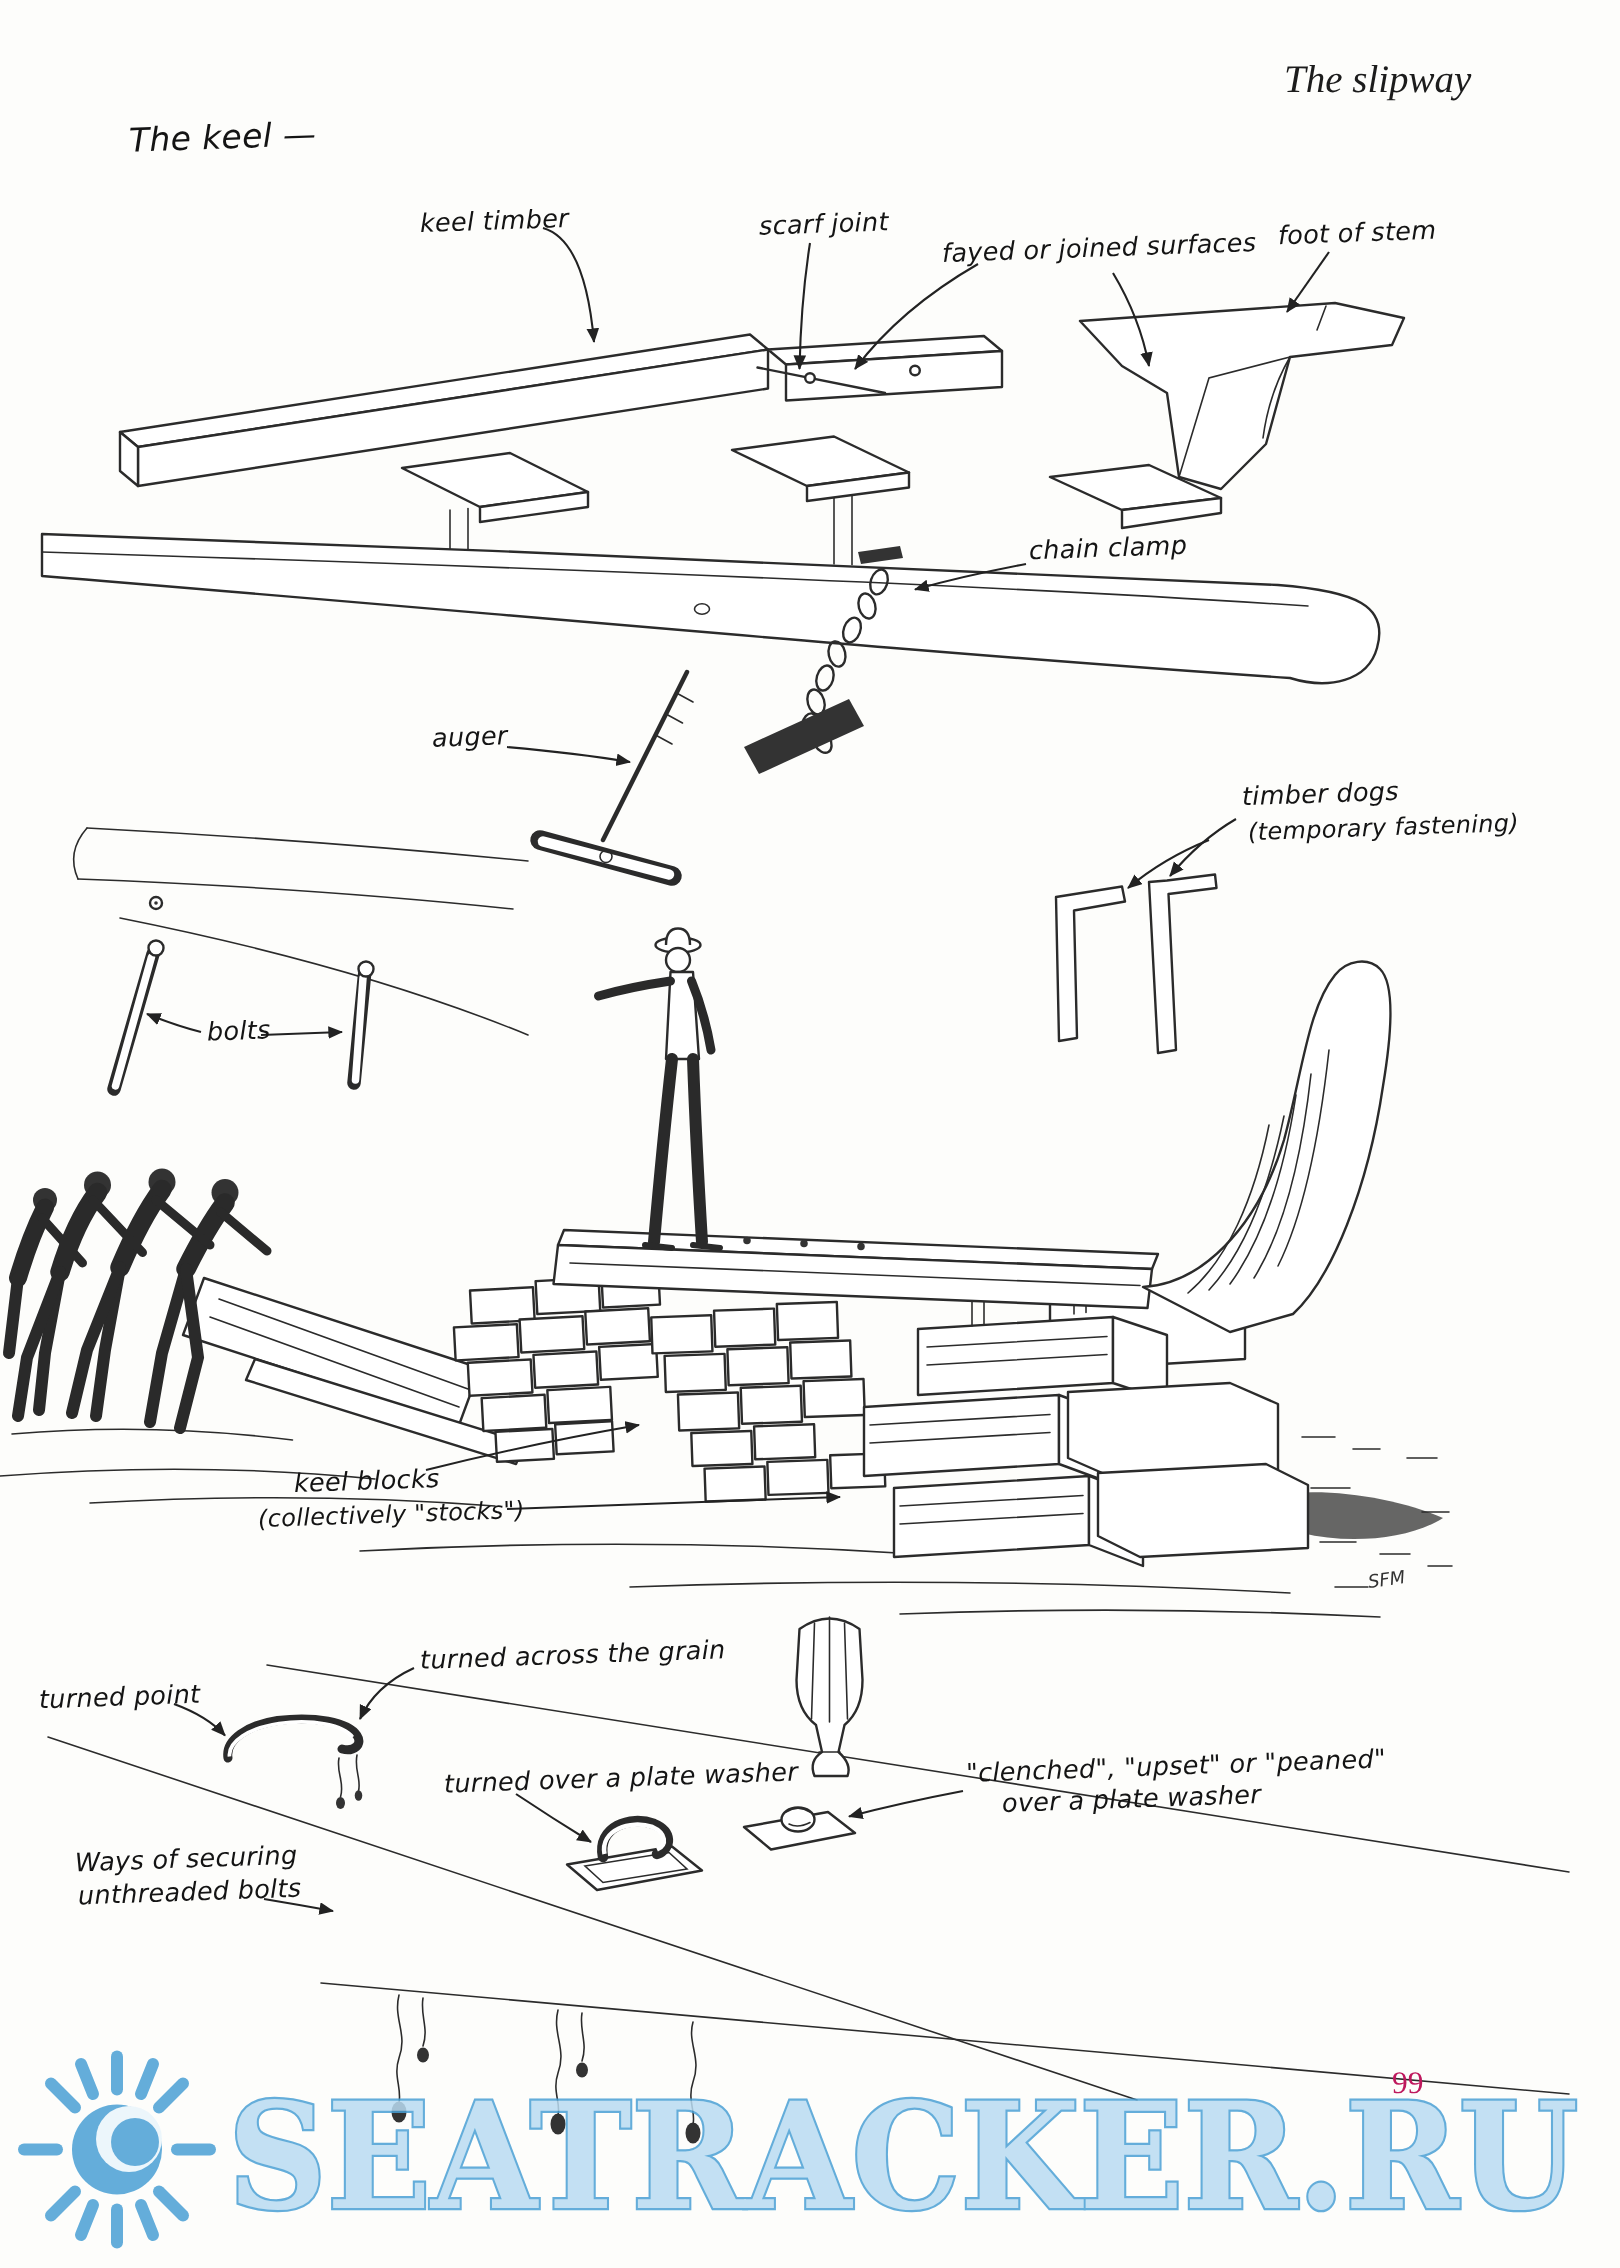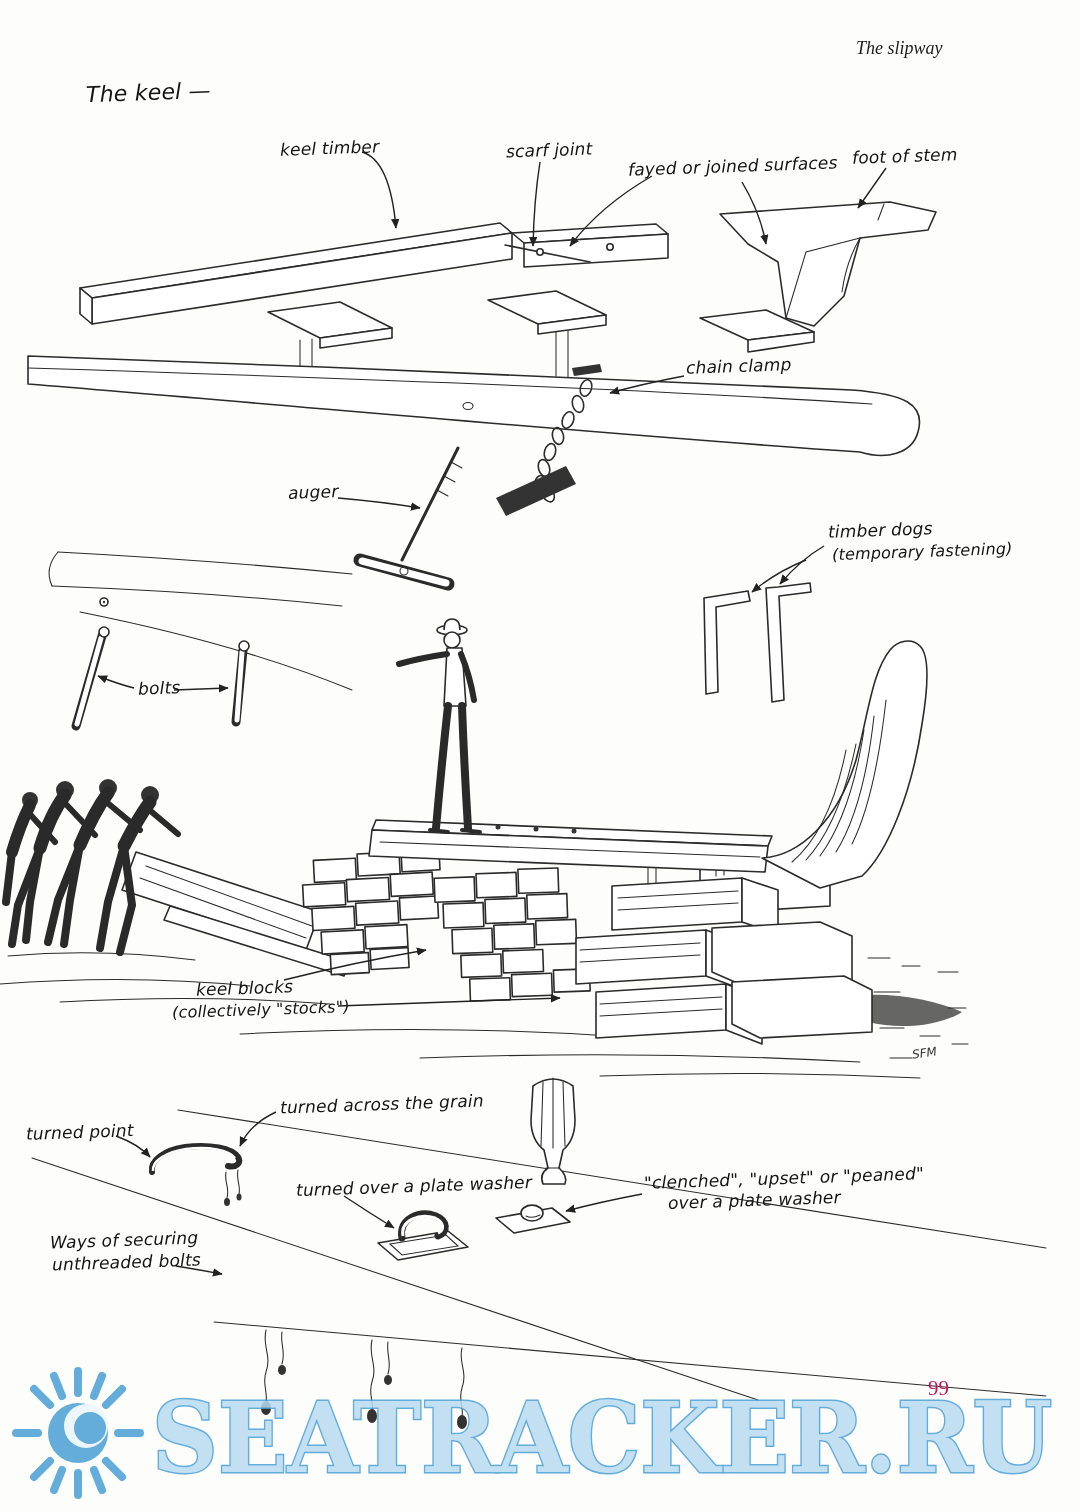--- a/index.html
+++ b/index.html
@@ -1,20 +1,20 @@
 <!DOCTYPE html>
 <html style="--wm: #4aa0d5;"><head>
 <meta charset="utf-8">
 <style>
   html,body{margin:0;padding:0;background:#e8e8e8;}
   .page{position:relative;width:1080px;height:1512px;background:#fdfdfb;overflow:hidden;
         font-family:"DejaVu Sans",sans-serif;color:#1a1a1a;}
   svg.art{position:absolute;left:0;top:0;width:1080px;height:1512px;}
   .hdr{position:absolute;font-family:"Liberation Serif",serif;font-style:italic;
-       font-size:18px;color:#1c1c1c;}
+       font-size:26px;color:#1c1c1c;}
   .lbl{position:absolute;font-style:italic;font-size:17px;color:#141414;
        white-space:nowrap;transform:rotate(-2deg);letter-spacing:.2px;}
   .lbl.big{font-size:22px;}
   .lbl.small{font-size:16px;}
   .sig{position:absolute;font-style:italic;font-size:12px;color:#333;transform:rotate(-8deg);}
   .pgnum{position:absolute;font-family:"Liberation Serif",serif;font-size:21px;color:#be185d;}
   .wm{position:absolute;left:0;top:1360px;width:1080px;height:152px;opacity:.85;}
   .wm text{font-family:"DejaVu Serif",serif;font-weight:bold;
            fill:#b9dcf2;stroke:var(--wm,#4aa0d5);stroke-width:3;paint-order:stroke fill;}
 </style>

